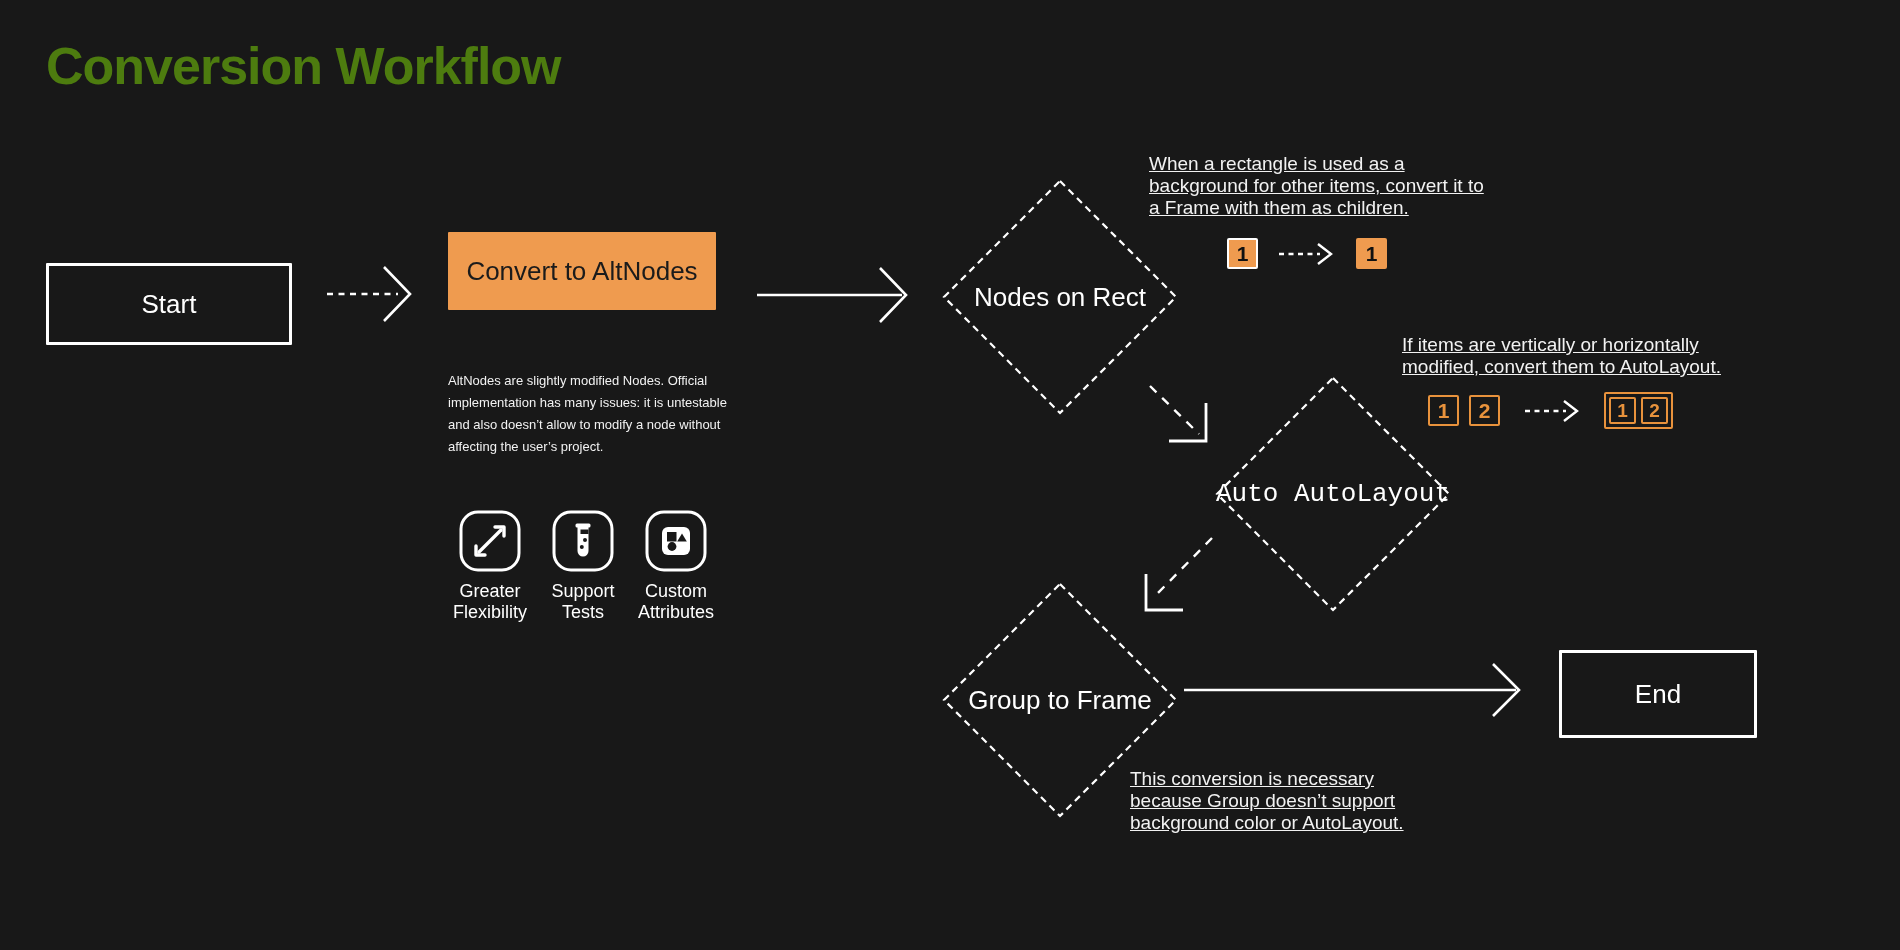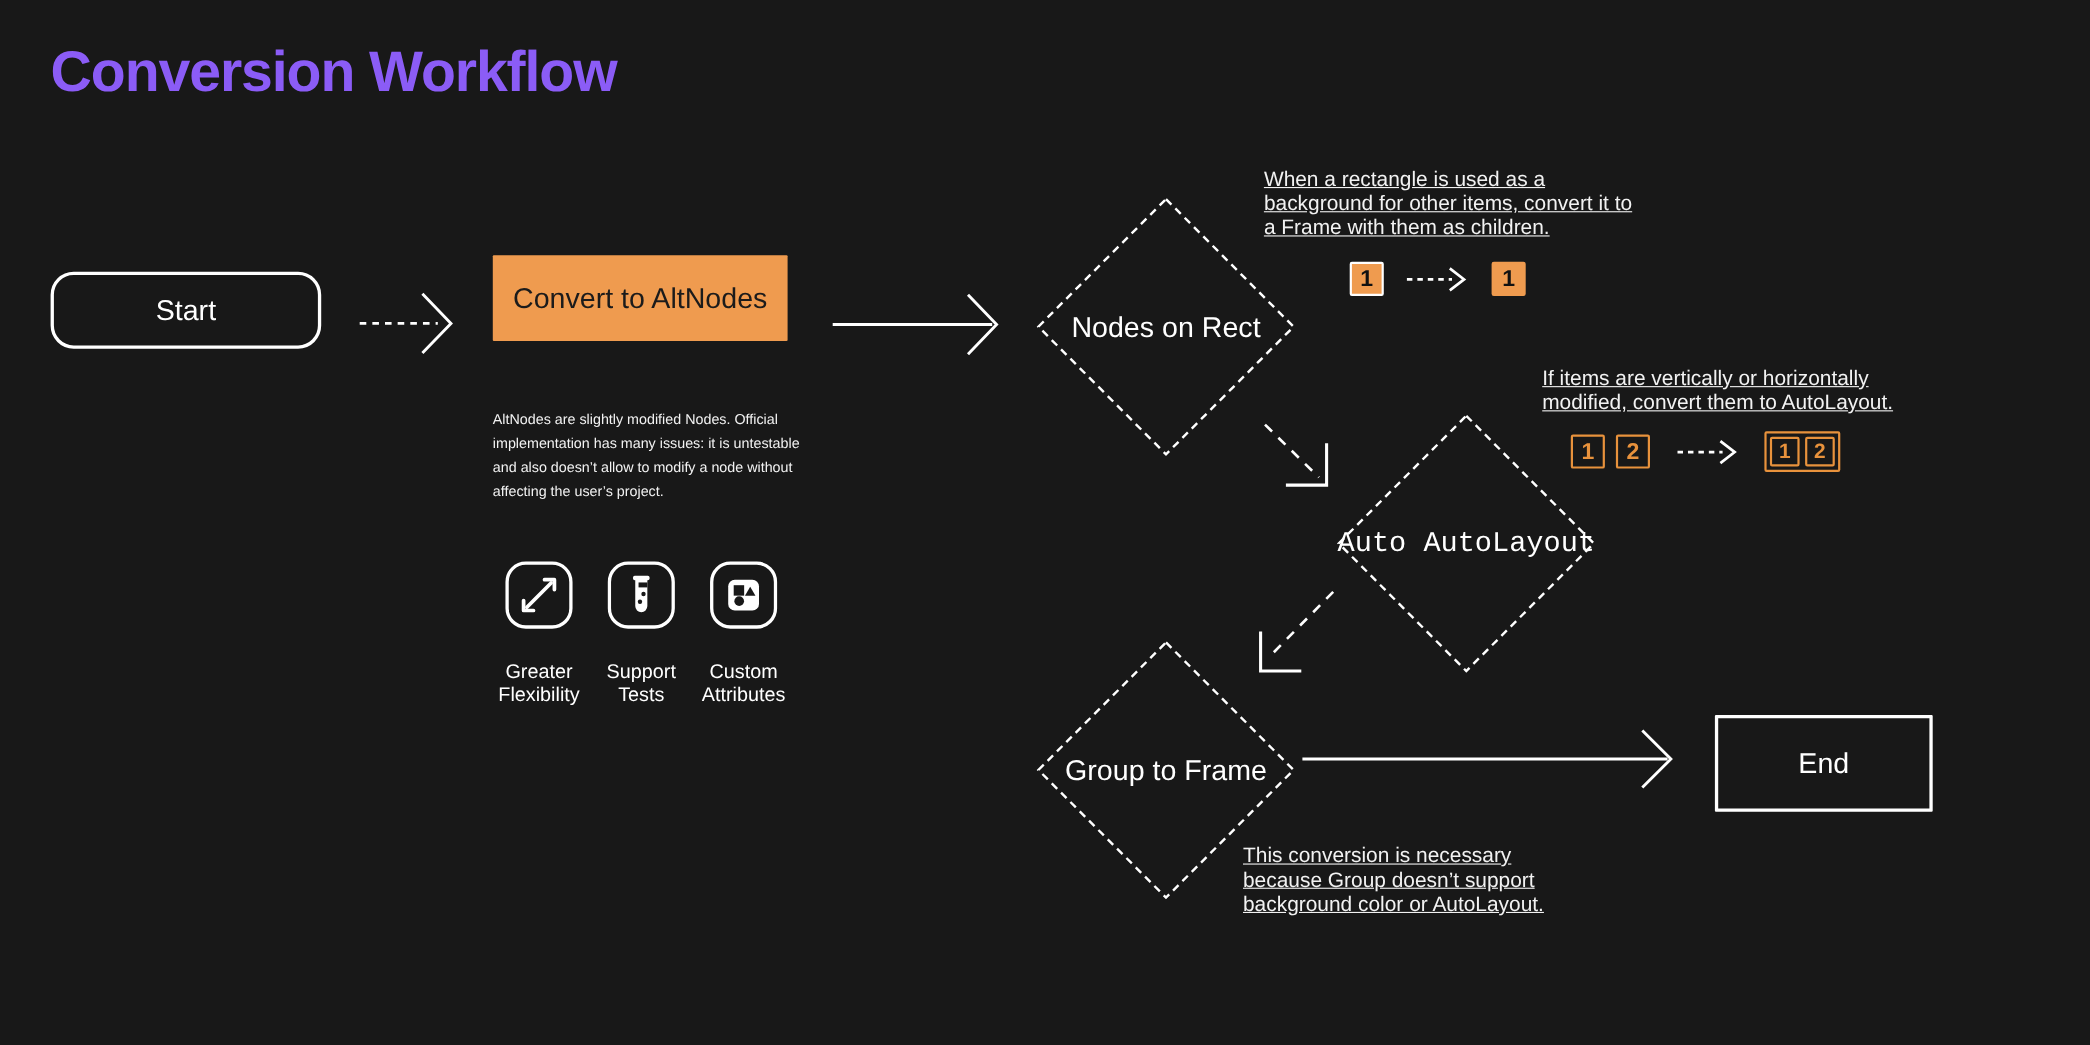--- a/index.html
+++ b/index.html
@@ -9,50 +9,50 @@
     --text:#F2F2F2;
     --node-text-dark:#1B1B1B;
   }
   *{box-sizing:border-box;margin:0;padding:0;}
   html,body{background:var(--background,#181818);}
   body{font-family:"Liberation Sans","DejaVu Sans",sans-serif;color:var(--text,#F2F2F2);}
   .canvas{position:relative;width:1900px;height:950px;background:var(--background,#181818);overflow:hidden;}
 
   .page-title{
     position:absolute;left:46px;top:36px;
-    font-size:52px;font-weight:700;letter-spacing:-1px;color:#8b5cf6;
+    font-size:52px;font-weight:700;letter-spacing:-1px;color:#4d7c0f;
   }
 
   
   .rect-node{
     position:absolute;display:flex;align-items:center;justify-content:center;
     border:3px solid #FFFFFF;border-radius:1px;
     font-size:26px;font-weight:500;color:#FFFFFF;white-space:nowrap;
   }
-  .node-start{left:46px;top:247px;width:246px;height:70px;border-radius:21px;}
+  .node-start{left:46px;top:263px;width:246px;height:82px;}
   .node-end{left:1559px;top:650px;width:198px;height:88px;}
 
   .node-convert{
     position:absolute;left:448px;top:232px;width:268px;height:78px;
     display:flex;align-items:center;justify-content:center;
     background:var(--accent,#EF9B4F);border-radius:1px;
     font-size:26px;font-weight:500;color:var(--node-text-dark,#1B1B1B);white-space:nowrap;
   }
 
   .description{
     position:absolute;left:448px;top:370px;width:292px;
     font-size:13px;line-height:22px;color:var(--text,#F2F2F2);
   }
 
   
   .features{position:absolute;left:448px;top:510px;display:flex;gap:9px;}
   .feature{width:84px;display:flex;flex-direction:column;align-items:center;}
   .feature-icon{width:62px;height:62px;}
   .feature-label{
-    margin-top:28px;text-align:center;
+    margin-top:9px;text-align:center;
     font-size:18px;line-height:21px;color:#FFFFFF;
   }
 
   
   .diamond{position:absolute;width:236px;height:236px;}
   .diamond svg{position:absolute;inset:0;}
   .diamond-label{
     position:absolute;inset:0;display:flex;align-items:center;justify-content:center;
     font-size:26px;font-weight:500;color:#FFFFFF;white-space:nowrap;
   }

